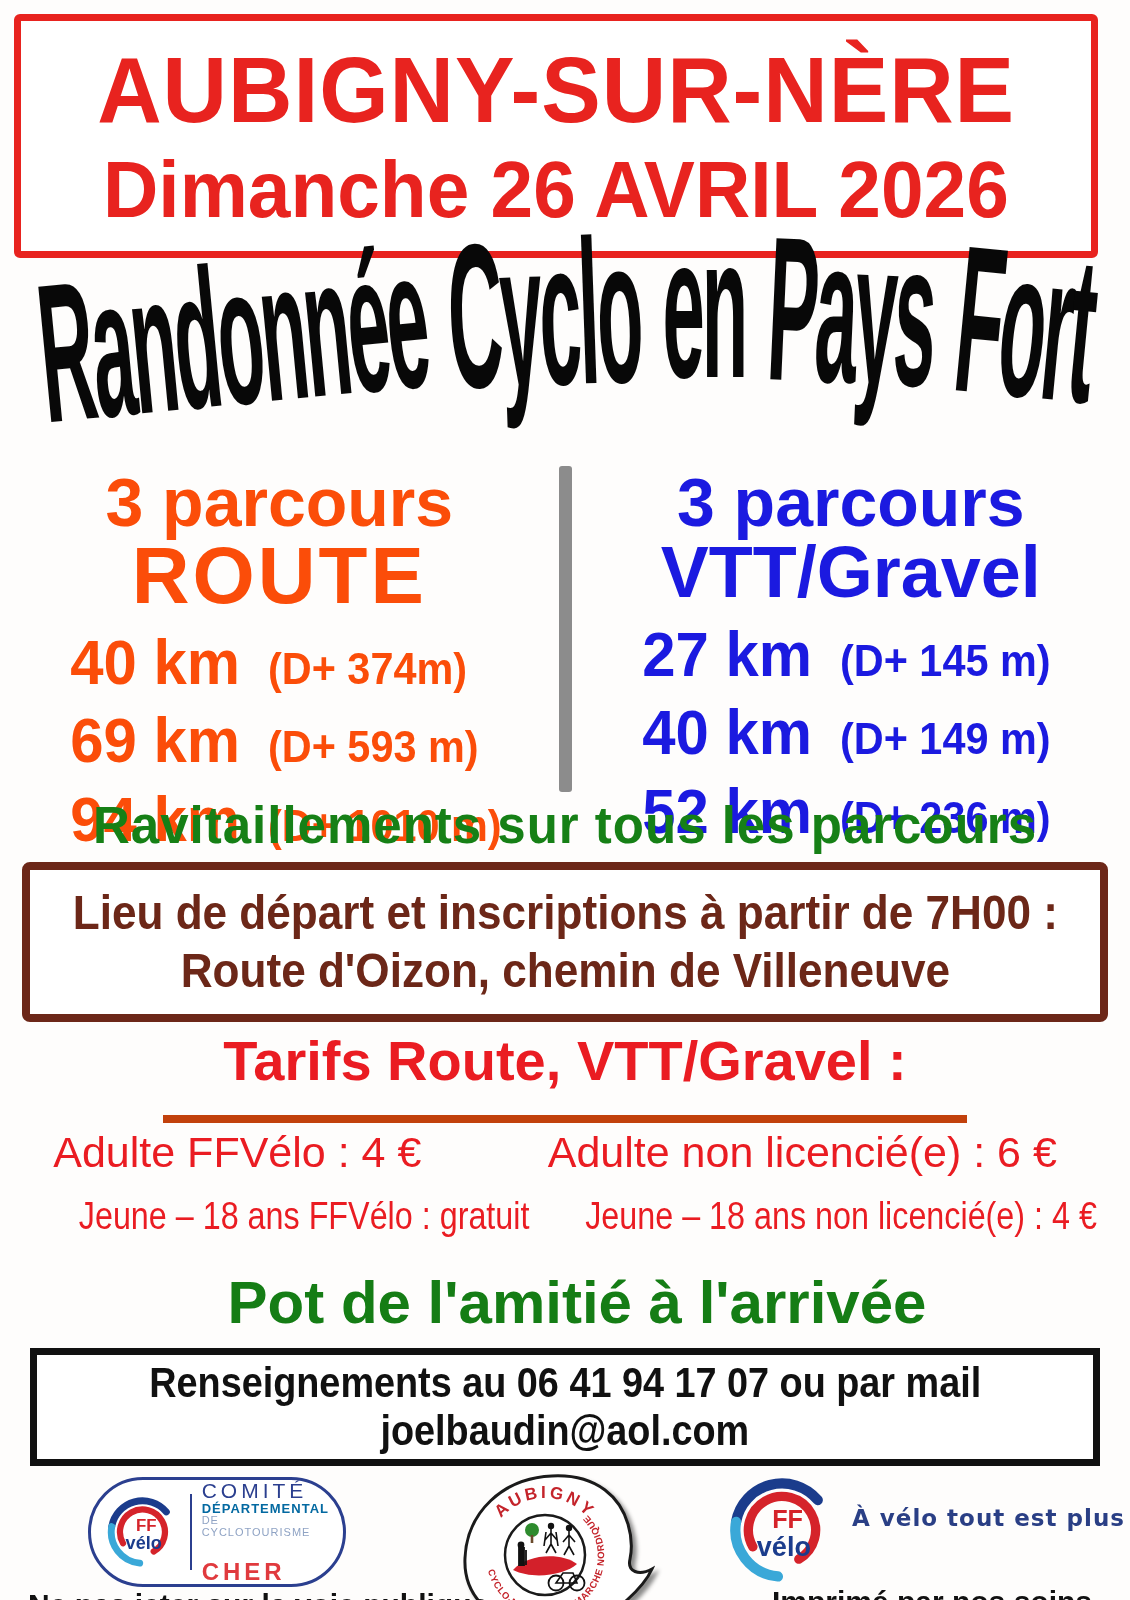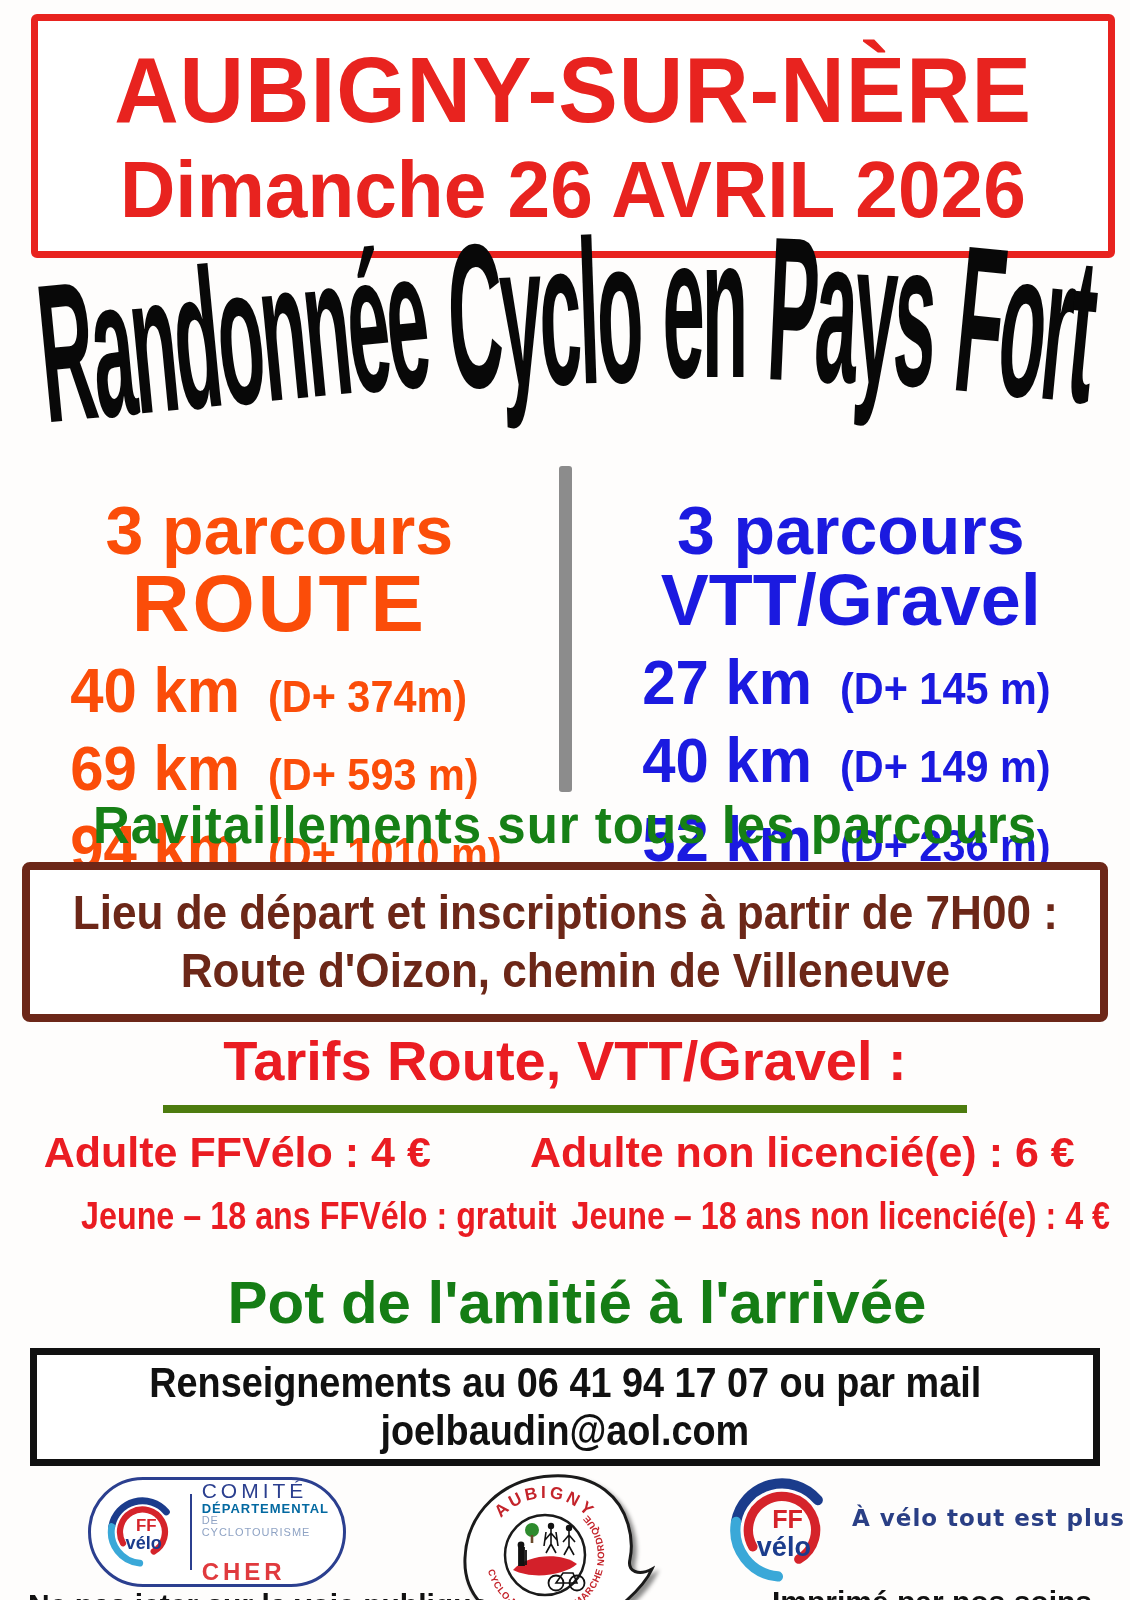--- a/index.html
+++ b/index.html
@@ -2,21 +2,21 @@
 <html><head>
 <meta charset="utf-8">
 <style>
   html,body{margin:0;padding:0;background:#e9e9e9;}
   .poster{
     position:relative;width:1130px;height:1600px;margin:0 auto;
     background:#fefdfc;font-family:"Liberation Sans",sans-serif;overflow:hidden;
   }
   
   .header-box{
-    position:absolute;left:31px;top:14px;width:1084px;height:244px;
+    position:absolute;left:14px;top:14px;width:1084px;height:244px;
     border:7px solid #e8231f;border-radius:6px;box-sizing:border-box;
     display:flex;flex-direction:column;justify-content:center;align-items:center;gap:14px;
     background:#fff;
   }
   .city{font-size:92px;font-weight:bold;color:#e8231f;letter-spacing:1px;line-height:1;transform:scaleX(.97);white-space:nowrap;}
   .date{font-size:79px;font-weight:bold;color:#e8231f;line-height:1;transform:scaleX(.97);white-space:nowrap;}
   
   .title{
     position:absolute;left:0;top:255px;width:1130px;height:176px;
     display:flex;justify-content:center;align-items:flex-end;white-space:nowrap;
@@ -25,21 +25,21 @@
     display:inline-block;font-size:76px;font-weight:bold;color:#080808;
     letter-spacing:-3px;margin:0 9px;line-height:1;transform-origin:50% 100%;
   }
   .title span:nth-child(1){transform:rotate(-5.5deg) translateY(4px)  scaleY(2.6);}
   .title span:nth-child(2){transform:rotate(-2deg)   translateY(-14px) scaleY(2.7);}
   .title span:nth-child(3){transform:rotate(0deg)    translateY(-22px) scaleY(2.65);}
   .title span:nth-child(4){transform:rotate(2.5deg)  translateY(-16px) scaleY(2.7);}
   .title span:nth-child(5){transform:rotate(5.5deg)  translateY(-2px)  scaleY(2.75);}
   
   .columns{position:absolute;left:0;top:462px;width:1130px;height:330px;display:flex;}
-  .col{flex:1;text-align:center;margin-top:28px;}
+  .col{flex:1;text-align:center;}
   .col-divider{width:13px;height:326px;background:#8c8c8c;border-radius:3px;margin-top:4px;}
   .col-h1{font-size:68px;font-weight:bold;line-height:1.0;margin-top:6px;}
   .col-h2{font-size:80px;font-weight:bold;line-height:1.0;letter-spacing:3px;}
   .col.route .col-h1,.col.route .col-h2{color:#fb4d09;}
   .col.vtt   .col-h1,.col.vtt   .col-h2{color:#1b1ae0;}
   .col.vtt .col-h2{letter-spacing:0;font-size:72px;}
   .rows{margin-top:14px;display:flex;flex-direction:column;gap:14px;}
   .r-row{display:flex;justify-content:center;align-items:baseline;gap:28px;line-height:1.02;}
   .dist{font-size:63px;font-weight:bold;min-width:205px;text-align:right;transform:scaleX(.95);transform-origin:right center;}
   .elev{font-size:45px;font-weight:bold;min-width:255px;text-align:left;transform:scaleX(.92);transform-origin:left center;}
@@ -54,25 +54,25 @@
   .start-box{
     position:absolute;left:22px;top:862px;width:1086px;height:160px;box-sizing:border-box;
     border:8px solid #6c2718;border-radius:8px;background:#fff;
     display:flex;flex-direction:column;justify-content:center;align-items:center;gap:4px;
   }
   .start-box div{font-size:49px;font-weight:bold;color:#6c2718;line-height:1.1;white-space:nowrap;transform:scaleX(.9);}
   
   .tarifs-h{position:absolute;left:0;top:1028px;width:1130px;text-align:center;}
   .tarifs-h span{
     display:inline-block;font-size:56px;font-weight:bold;color:#ea1c22;
-    border-bottom:8px solid #4d7c0f;padding:0 60px 12px 60px;white-space:nowrap;
+    border-bottom:8px solid #c2410c;padding:0 60px 22px 60px;white-space:nowrap;
   }
   .tarifs{position:absolute;left:0;top:1128px;width:1130px;}
   .t-row{display:flex;width:100%;}
-  .t-row .cell{font-weight:bold;color:#ea1c22;text-align:center;white-space:nowrap;}
+  .t-row .cell{font-weight:normal;color:#ea1c22;text-align:center;white-space:nowrap;}
   .t-row .c-left{width:42%;}
   .t-row .c-right{width:58%;}
   .row-adult .cell{font-size:43px;}
   .row-youth{margin-top:18px;margin-left:39px;}
   .row-youth .cell{font-size:38px;}
   .cond{display:inline-block;transform:scaleX(.85);transform-origin:center;}
   
   .finish{
     position:absolute;left:12px;top:1268px;width:1130px;text-align:center;
     font-size:60px;font-weight:bold;color:#157d15;white-space:nowrap;

